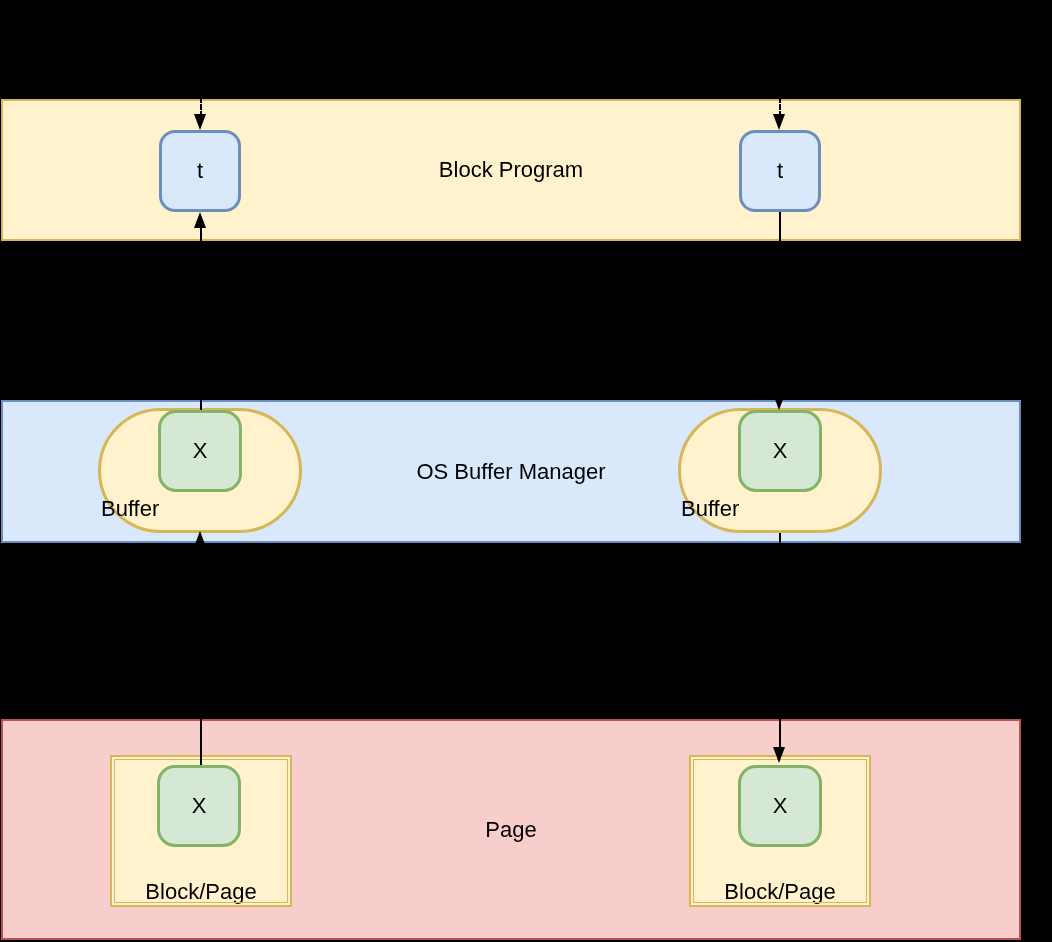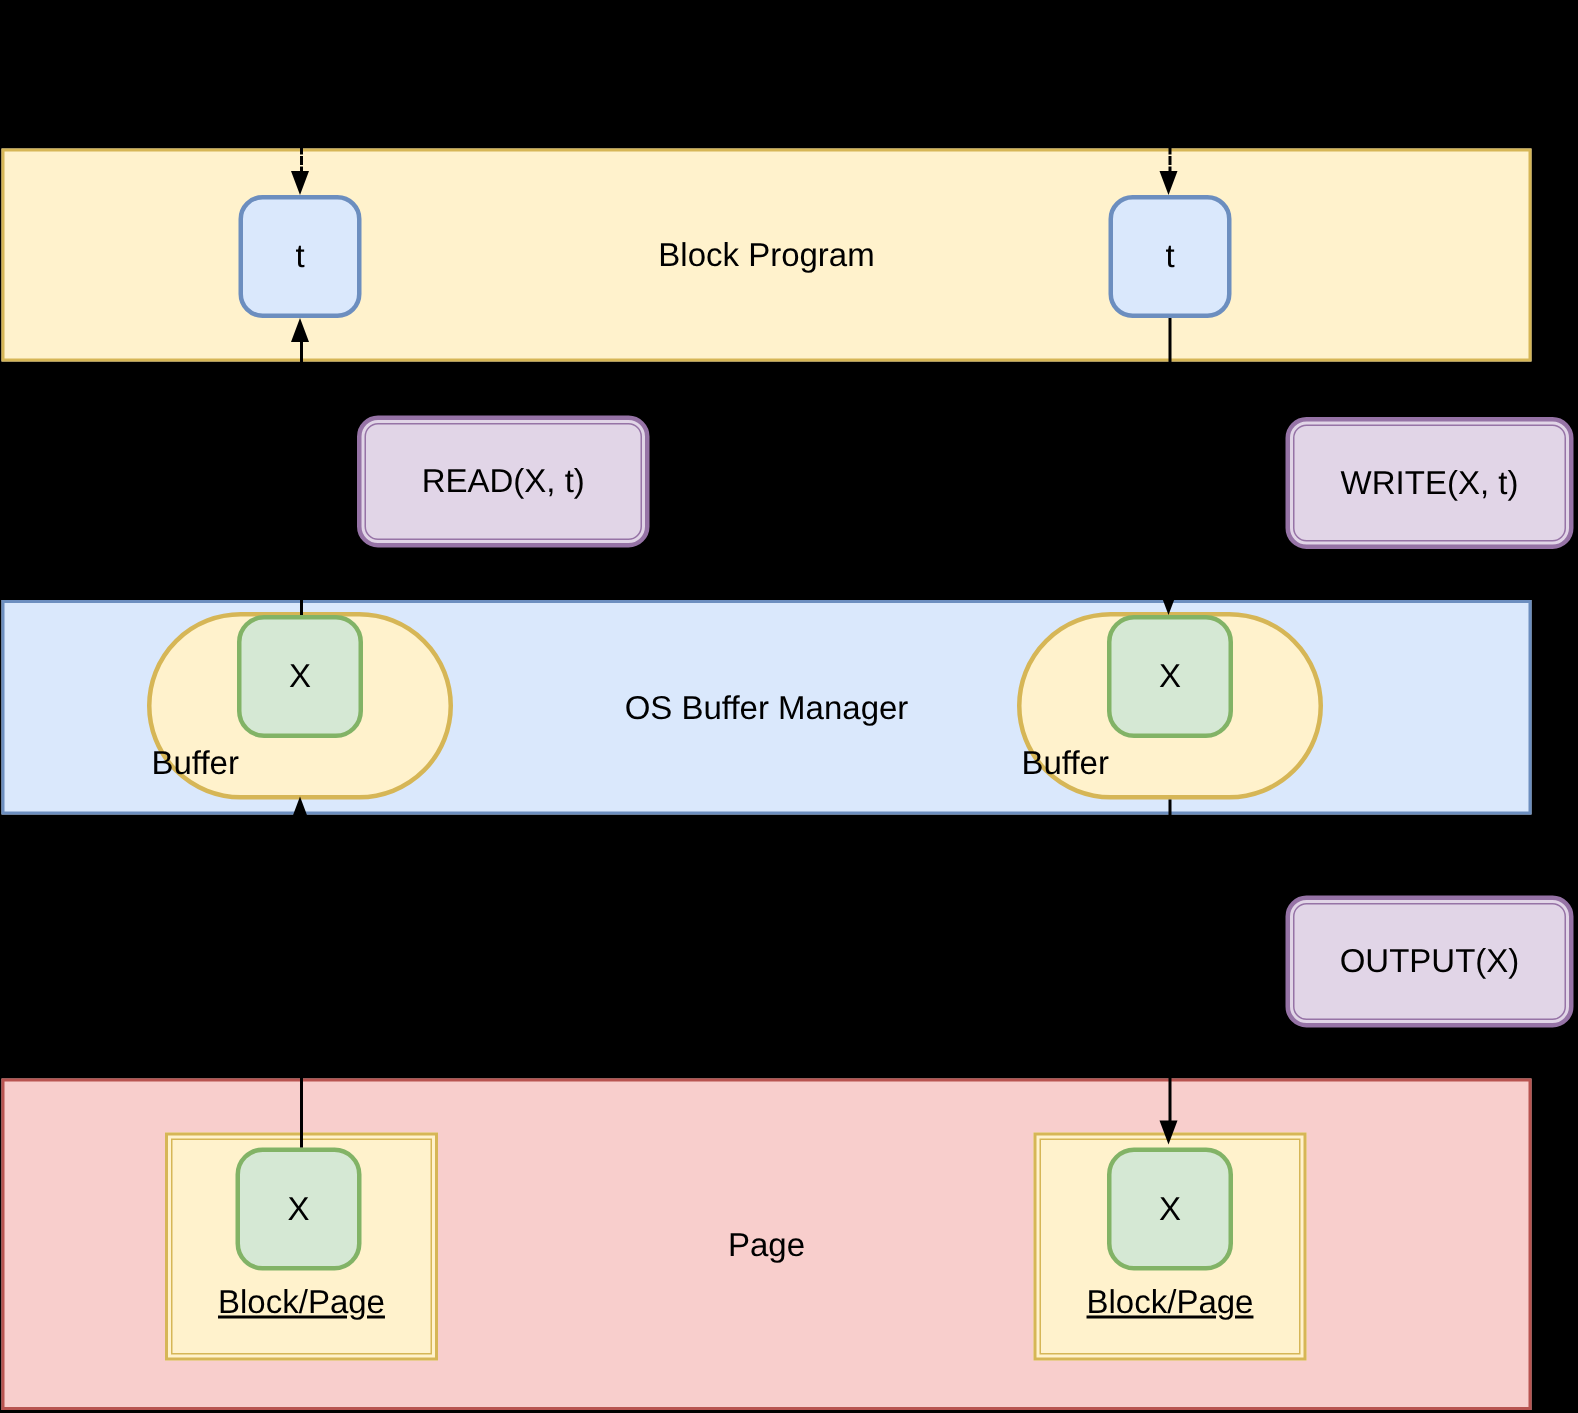--- a/index.html
+++ b/index.html
@@ -32,22 +32,22 @@
   }
   .xbox {
     position:absolute; width:84px; height:82px; box-sizing:border-box;
     background:var(--green-fill); border:3px solid var(--green-stroke); border-radius:18px;
     display:flex; align-items:center; justify-content:center; font-size:22px;
     z-index:3;
   }
   .block {
     position:absolute; width:182px; height:152px; box-sizing:border-box;
     background:var(--yellow-fill); border:2px solid var(--yellow-stroke);
-    display:flex; align-items:flex-end; justify-content:center; padding-bottom:24px;
-    font-size:22px; z-index:2;text-decoration:underline;
+    display:flex; align-items:flex-end; justify-content:center; 
+    font-size:22px; z-index:2;
   }
   .block::after {
     content:""; position:absolute; inset:2px; border:1px solid var(--yellow-stroke);
     pointer-events:none;
   }
   .op {
     position:absolute; width:195px; height:88px; box-sizing:border-box;
     background:var(--purple-fill); border:3px solid var(--purple-stroke); border-radius:14px;
     display:flex; align-items:center; justify-content:center; font-size:22px; z-index:2;
   }
@@ -84,29 +84,20 @@
     <span class="band-label">Page</span>
   </section>
 
   <div class="tbox" style="left:159px; top:130px;">
     <span>t</span>
   </div>
   <div class="tbox" style="left:739px; top:130px;">
     <span>t</span>
   </div>
 
-  <div class="op op-read">
-    <span>READ(X, t)</span>
-  </div>
-  <div class="op op-write">
-    <span>WRITE(X, t)</span>
-  </div>
-  <div class="op op-output">
-    <span>OUTPUT(X)</span>
-  </div>
 
   <div class="ellipse" style="left:98px; top:408px;">
     <span>Buffer</span>
   </div>
   <div class="xbox" style="left:158px; top:410px;">
     <span>X</span>
   </div>
   <div class="ellipse" style="left:678px; top:408px;">
     <span>Buffer</span>
   </div>

